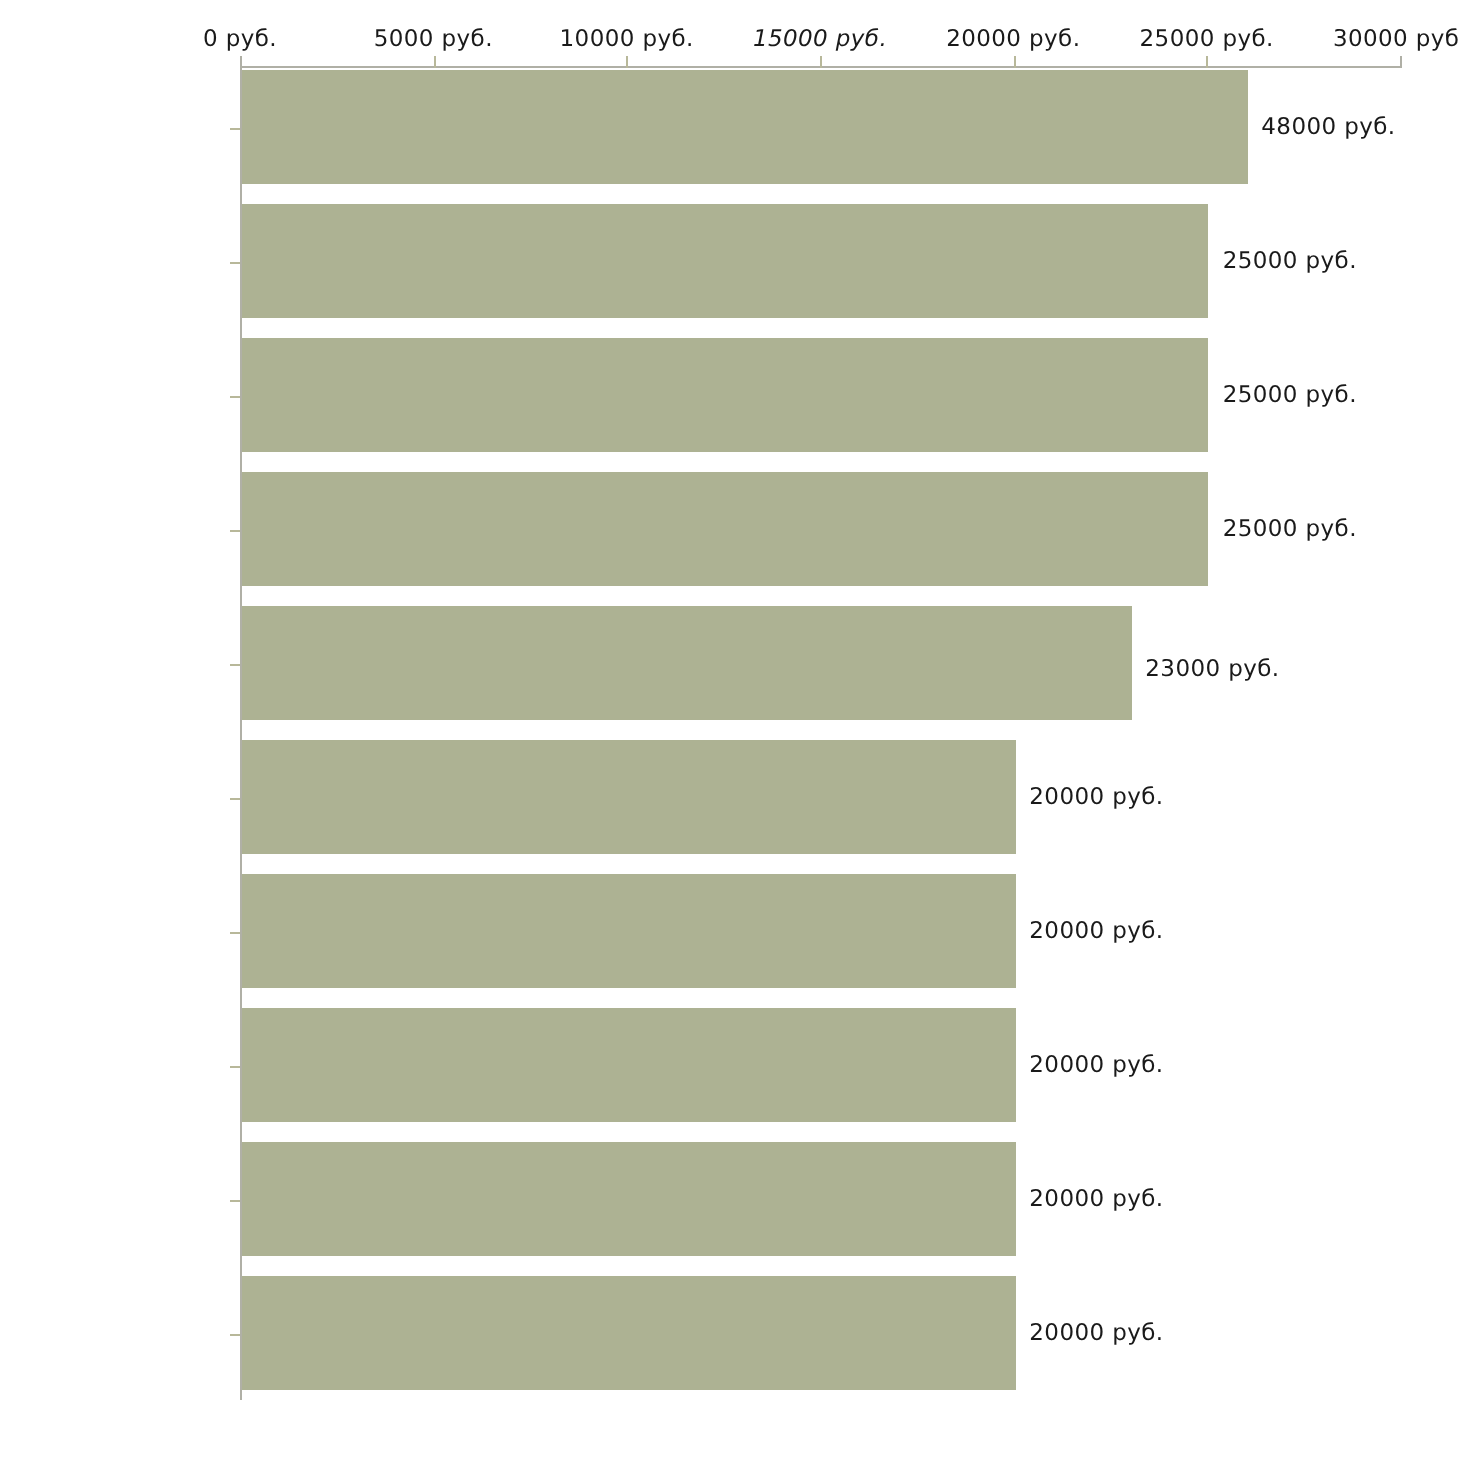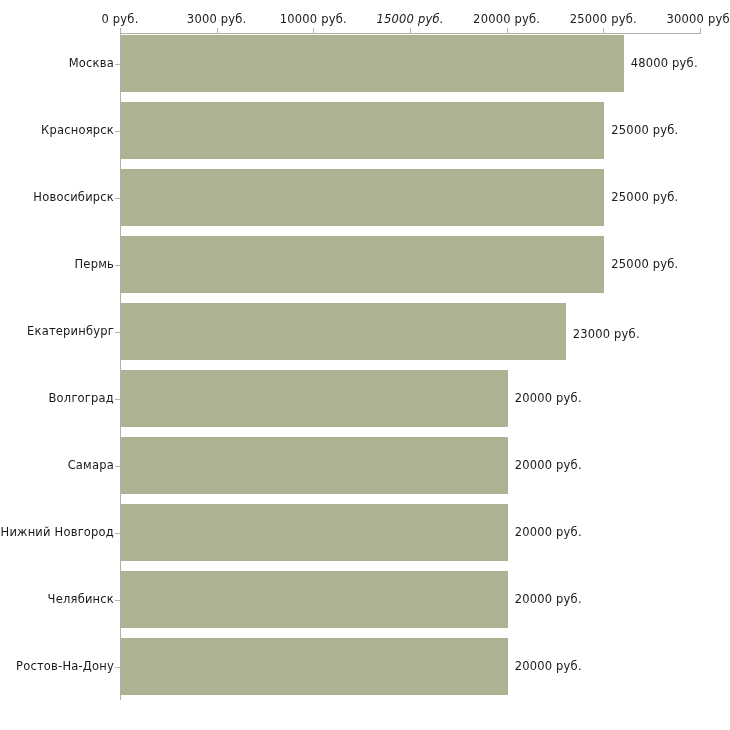--- a/index.html
+++ b/index.html
@@ -102,45 +102,33 @@
 <div id="chart-root">
 
   <div class="axis-top-line"></div>
 
   <div class="axis-left-line"></div>
 
   <div id="xticks-layer">
       <div class="tick-mark end-cap" style="left: 120px;"></div>
       <div class="tick-label" style="left: 120px;">0 руб.</div>
       <div class="tick-mark" style="left: 216.667px;"></div>
-      <div class="tick-label" style="left: 216.667px;">3000 руб.</div>
+      <div class="tick-label" style="left: 216.667px;">5000 руб.</div>
       <div class="tick-mark" style="left: 313.333px;"></div>
       <div class="tick-label" style="left: 313.333px; text-align: center;">10000 руб.</div>
       <div class="tick-mark" style="left: 410px;"></div>
       <div class="tick-label" style="left: 410px; font-style: italic;">15000 руб.</div>
       <div class="tick-mark" style="left: 506.667px;"></div>
       <div class="tick-label" style="left: 506.667px;">20000 руб.</div>
       <div class="tick-mark" style="left: 603.333px;"></div>
       <div class="tick-label" style="left: 603.333px;">25000 руб.</div>
       <div class="tick-mark end-cap" style="left: 700px;"></div>
       <div class="tick-label" style="left: 700px;">30000 руб.</div>
     </div>
 
-  <div class="cat-labels-col" id="cat-layer">
-      <div class="cat-label" style="top: 55.5px;">Москва</div>
-      <div class="cat-label" style="top: 122.5px;">Красноярск</div>
-      <div class="cat-label" style="top: 189.5px;">Новосибирск</div>
-      <div class="cat-label" style="top: 256.5px;">Пермь</div>
-      <div class="cat-label" style="top: 323.5px;">Екатеринбург</div>
-      <div class="cat-label" style="top: 390.5px;">Волгоград</div>
-      <div class="cat-label" style="top: 457.5px;">Самара</div>
-      <div class="cat-label" style="top: 524.5px;">Нижний Новгород</div>
-      <div class="cat-label" style="top: 591.5px;">Челябинск</div>
-      <div class="cat-label" style="top: 658.5px;">Ростов-На-Дону</div>
-    </div>
 
   <div id="bars-layer">
       <div class="bar" title="Москва: 26000 руб." style="top: 35px; width: 502.667px; height: 57px; background: rgb(173, 178, 147);"></div>
       <div class="bar-value" style="left: 630.667px; top: 55.5px;">48000 руб.</div>
       <div class="bar" title="Красноярск: 25000 руб." style="top: 102px; width: 483.333px; height: 57px; background: rgb(173, 178, 147);"></div>
       <div class="bar-value" style="left: 611.333px; top: 122.5px;">25000 руб.</div>
       <div class="bar" title="Новосибирск: 25000 руб." style="top: 169px; width: 483.333px; height: 57px; background: rgb(173, 178, 147);"></div>
       <div class="bar-value" style="left: 611.333px; top: 189.5px;">25000 руб.</div>
       <div class="bar" title="Пермь: 25000 руб." style="top: 236px; width: 483.333px; height: 57px; background: rgb(173, 178, 147);"></div>
       <div class="bar-value" style="left: 611.333px; top: 256.5px;">25000 руб.</div>

